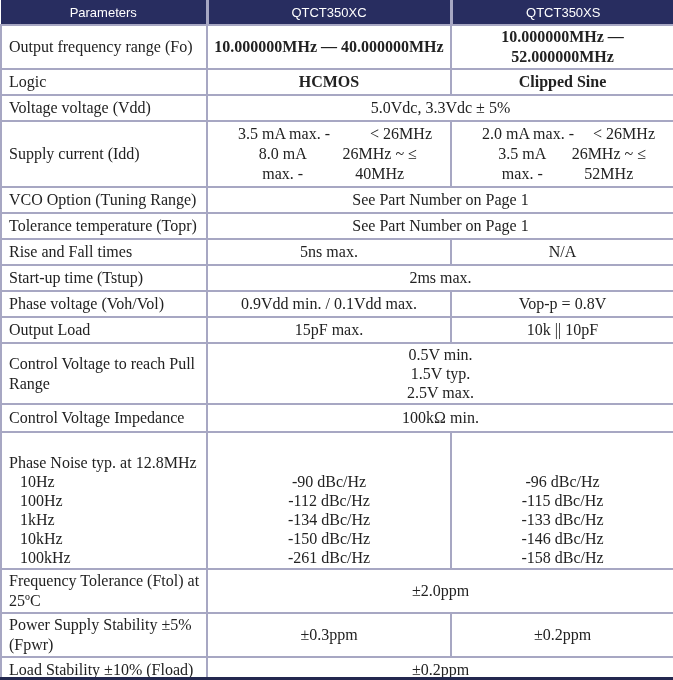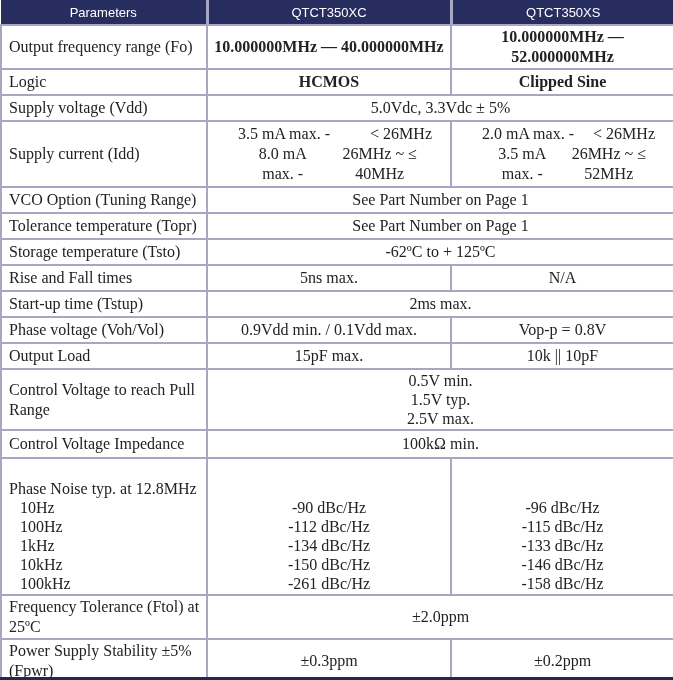--- a/index.html
+++ b/index.html
@@ -95,21 +95,21 @@
         <td class="val bold">10.000000MHz — 52.000000MHz</td>
       </tr>
 
       <tr class="h-def">
         <td class="param">Logic</td>
         <td class="val bold">HCMOS</td>
         <td class="val bold">Clipped Sine</td>
       </tr>
 
       <tr class="h-def">
-        <td class="param">Supply voltage (Vdd)</td>
+        <td class="param">Voltage voltage (Vdd)</td>
         <td class="val" colspan="2">5.0Vdc, 3.3Vdc ± 5%</td>
       </tr>
 
       <tr class="h-idd">
         <td class="param">Supply current (Idd)</td>
         <td class="val idd-cell">
           <div class="pair">
             <span>3.5 mA max. -</span>
             <span>&lt; 26MHz</span>
           </div>
@@ -133,24 +133,20 @@
       <tr class="h-def">
         <td class="param">VCO Option (Tuning Range)</td>
         <td class="val" colspan="2">See Part Number on Page 1</td>
       </tr>
 
       <tr class="h-def">
         <td class="param">Tolerance temperature (Topr)</td>
         <td class="val" colspan="2">See Part Number on Page 1</td>
       </tr>
 
-      <tr class="h-def">
-        <td class="param">Storage temperature (Tsto)</td>
-        <td class="val" colspan="2">-62ºC to + 125ºC</td>
-      </tr>
 
 
       <tr class="h-def">
         <td class="param">Rise and Fall times</td>
         <td class="val">5ns max.</td>
         <td class="val">N/A</td>
       </tr>
 
       <tr class="h-def">
         <td class="param">Start-up time (Tstup)</td>

